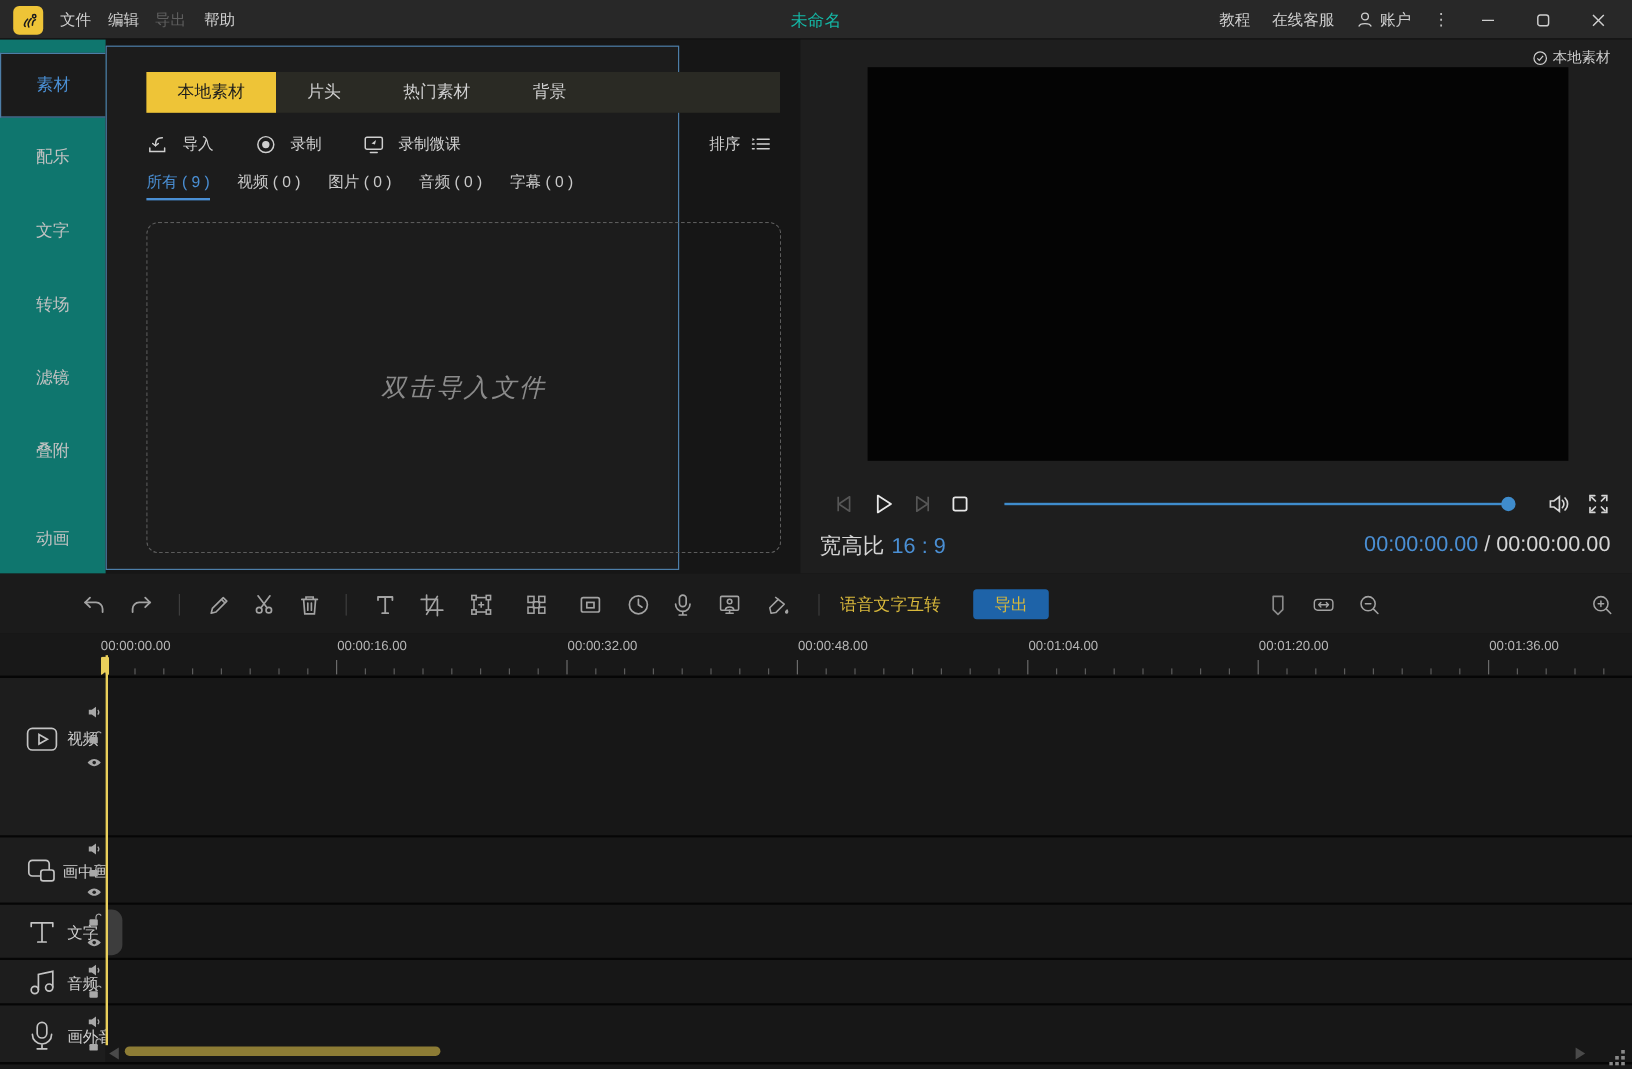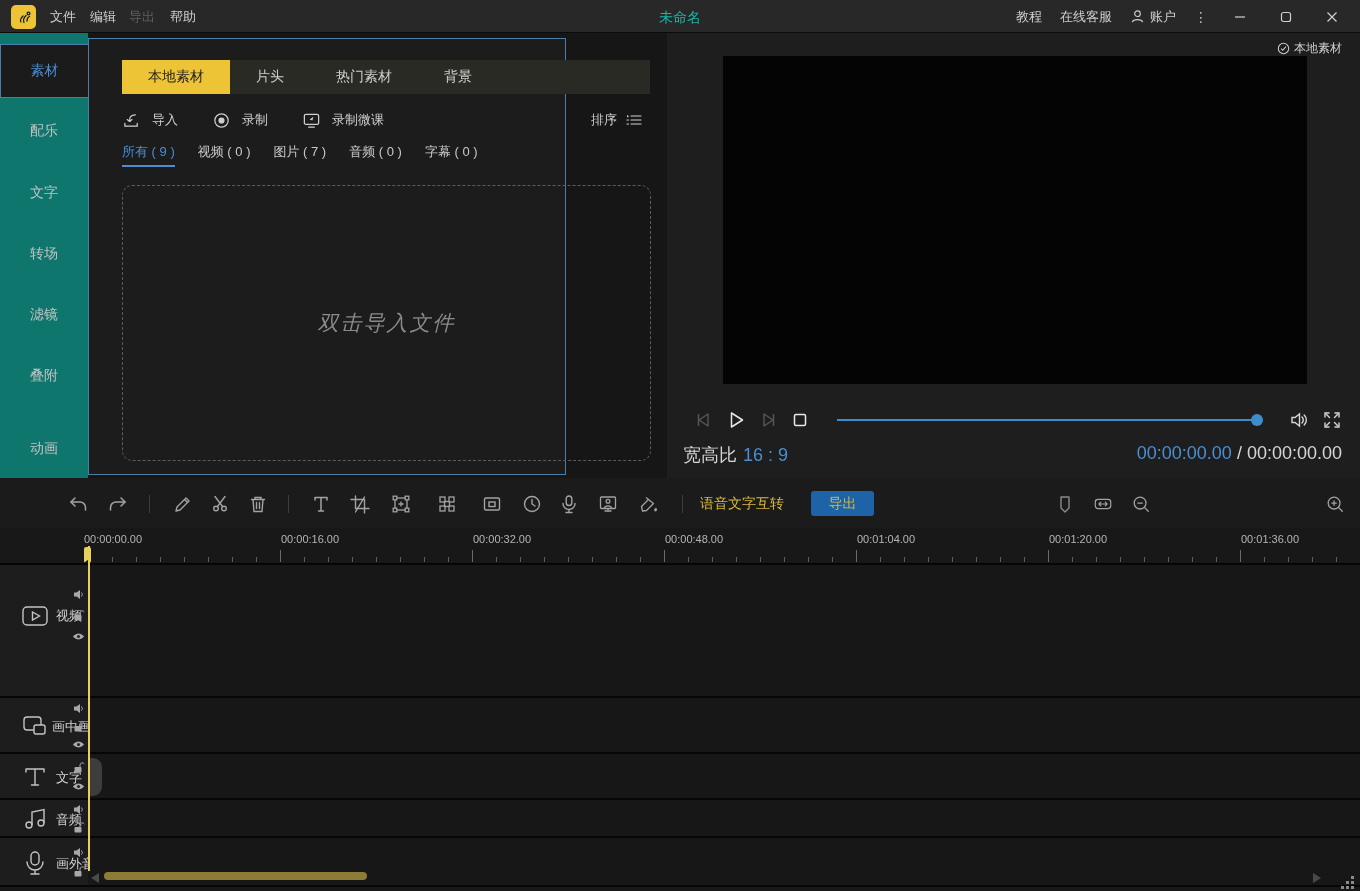--- a/index.html
+++ b/index.html
@@ -194,21 +194,21 @@
         <span>排序</span>
         <svg width="16" height="14" viewBox="0 0 16 14" stroke="#cfcfcf" stroke-width="1.2" stroke-linecap="round">
             <path d="M1 2l2 1.2L1 4.4z" fill="#cfcfcf" stroke="none"></path>
             <path d="M5 3h10M5 7h10M5 11h10M1 7h1.5M1 11h1.5"></path>
           </svg>
       </span>
     </div>
     <div class="filters">
       <span class="filter active">所有 ( 9 )</span>
       <span class="filter">视频 ( 0 )</span>
-      <span class="filter">图片 ( 7 )</span>
+      <span class="filter">图片 ( 0 )</span>
       <span class="filter">音频 ( 0 )</span>
       <span class="filter">字幕 ( 0 )</span>
     </div>
     <div class="dropzone">
       <span>双击导入文件</span>
     </div>
   </section>
 
   <section class="preview">
     <div class="save-status">

